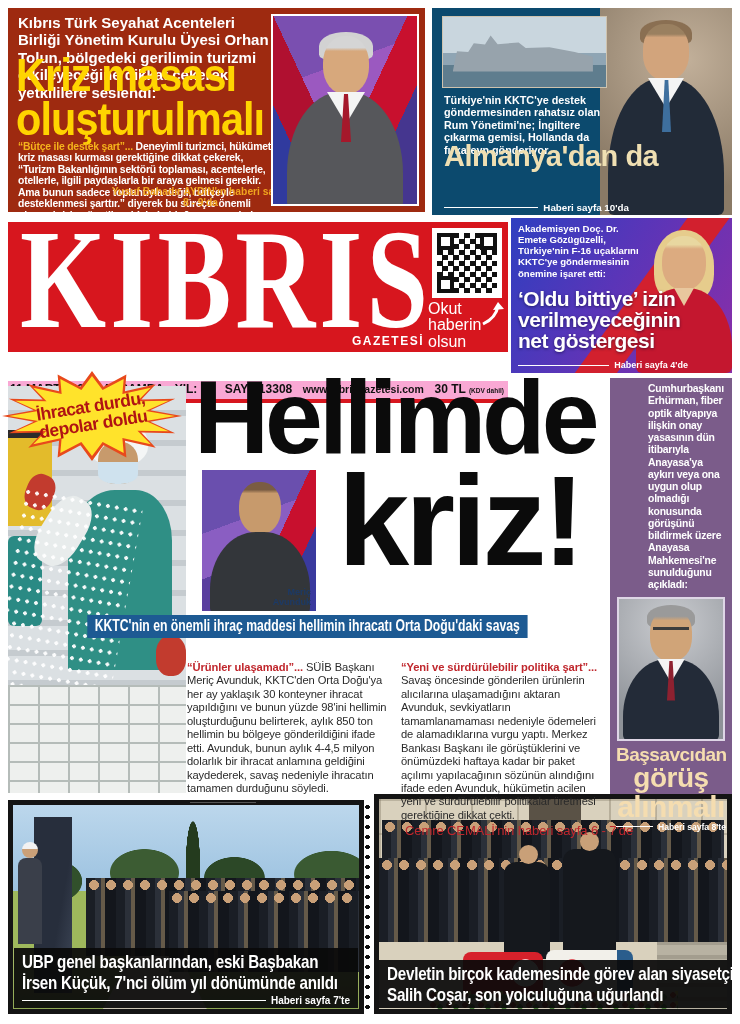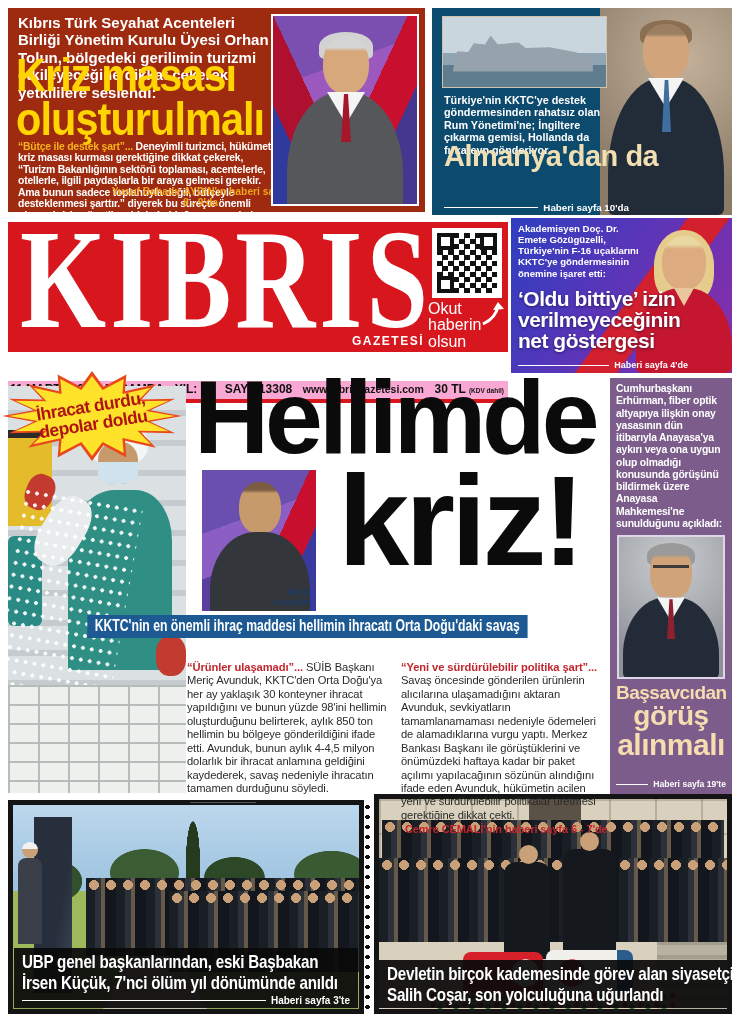--- a/index.html
+++ b/index.html
@@ -136,26 +136,26 @@
   .deck-line { height:21px; }
   .deck-line span { display:inline-block; background:#1d5a93; color:#fff; font-weight:bold; font-size:16.5px;
       line-height:1.2; padding:1px 10px 2px; white-space:nowrap; transform:scaleX(.74); transform-origin:center; }
 
   .cols { position:absolute; left:187px; top:661px; width:418px; display:flex; gap:10px; z-index:2; }
   .col { width:204px; font-size:11.2px; line-height:1.2; color:#2a2a2a; letter-spacing:-.1px; }
   .col .lead { color:#c0272d; font-weight:bold; }
   .endrule { display:inline-block; width:66px; height:1px; background:#555; vertical-align:middle; margin-left:3px; }
   .byl { display:flex; align-items:center; gap:4px; margin-top:1px; }
   .byl i { flex:1; height:1px; background:#555; }
-  .byl span { color:#c0272d; font-weight:bold; font-size:11px; white-space:nowrap;text-align:right; }
+  .byl span { color:#c0272d; font-weight:normal; font-size:13px; white-space:nowrap;text-align:right; }
 
   
   .col-purple { position:absolute; left:610px; top:378px; width:122px; height:416px; background:#7b5c8a;
       display:flex; flex-direction:column; padding:5px 6px; z-index:4; }
-  .pk { color:#fff; font-weight:bold; font-size:10.4px; line-height:1.18; letter-spacing:-.2px; }
+  .pk { color:#fff; font-weight:bold; font-size:10.4px; line-height:1.18; letter-spacing:-.2px;margin-left:32px; }
   .ph-erh { width:108px; height:144px; margin:5px auto 4px; border:2px solid #ded6e6; position:relative; overflow:hidden;
       background:radial-gradient(circle at 50% 18%, #caccd0, #8e9298 80%); flex:none; }
   .ph-erh .hair { left:28px; top:6px; width:48px; height:24px; background:#9a9a9a; border-radius:50% 50% 30% 30%; }
   .ph-erh .head { left:31px; top:10px; width:42px; height:52px; border-radius:44%;
       background:linear-gradient(#9a9a9a 0 14%, #d0a478 22%); }
   .ph-erh .glasses { left:34px; top:28px; width:36px; height:3px; background:#3c3c3c; }
   .ph-erh .torso { left:4px; top:60px; width:96px; height:82px; background:#232b38; }
   .ph-erh .vneck { left:38px; top:60px; width:28px; height:24px; }
   .ph-erh .tie { left:48px; top:62px; width:8px; height:40px; background:#8e2130; clip-path:polygon(30% 0,70% 0,100% 100%,0 100%); }
   .p-hl { text-align:center; color:#f5ddb0; font-weight:bold; line-height:1.0; letter-spacing:-.5px; }
@@ -375,21 +375,21 @@
       <i class="vneck"></i>
       <i class="tie"></i>
     </div>
     <div class="p-hl">
       <div class="l1">Başsavcıdan</div>
       <div class="l2">görüş</div>
       <div class="l3">alınmalı</div>
     </div>
     <div class="pref refline">
       <i></i>
-        <span>Haberi sayfa 19'te</span>
+        <span>Haberi sayfa 8'te</span>
     </div>
   </aside>
 
   <div class="box-bl">
     <div class="photo-memorial">
       <i class="mem-sky abs"></i>
       <i class="mem-trees abs"></i>
       <i class="mem-grass abs"></i>
       <i class="mem-path abs"></i>
       <i class="mem-monument abs"></i>
@@ -414,21 +414,21 @@
     </div>
   </div>
 
   <div class="dots"></div>
 
   <div class="cap cap-left">
     <div class="cap-line">UBP genel başkanlarından, eski Başbakan</div>
     <div class="cap-line">İrsen Küçük, 7'nci ölüm yıl dönümünde anıldı</div>
     <div class="cap-ref refline">
       <i></i>
-        <span>Haberi sayfa 3'te</span>
+        <span>Haberi sayfa 7'te</span>
     </div>
   </div>
 
   <div class="cap cap-right">
     <div>
       <div class="cap-line">Devletin birçok kademesinde görev alan siyasetçi</div>
       <div class="cap-line">Salih Coşar, son yolculuğuna uğurlandı</div>
     </div>
     <div class="cap-sep"></div>
 

